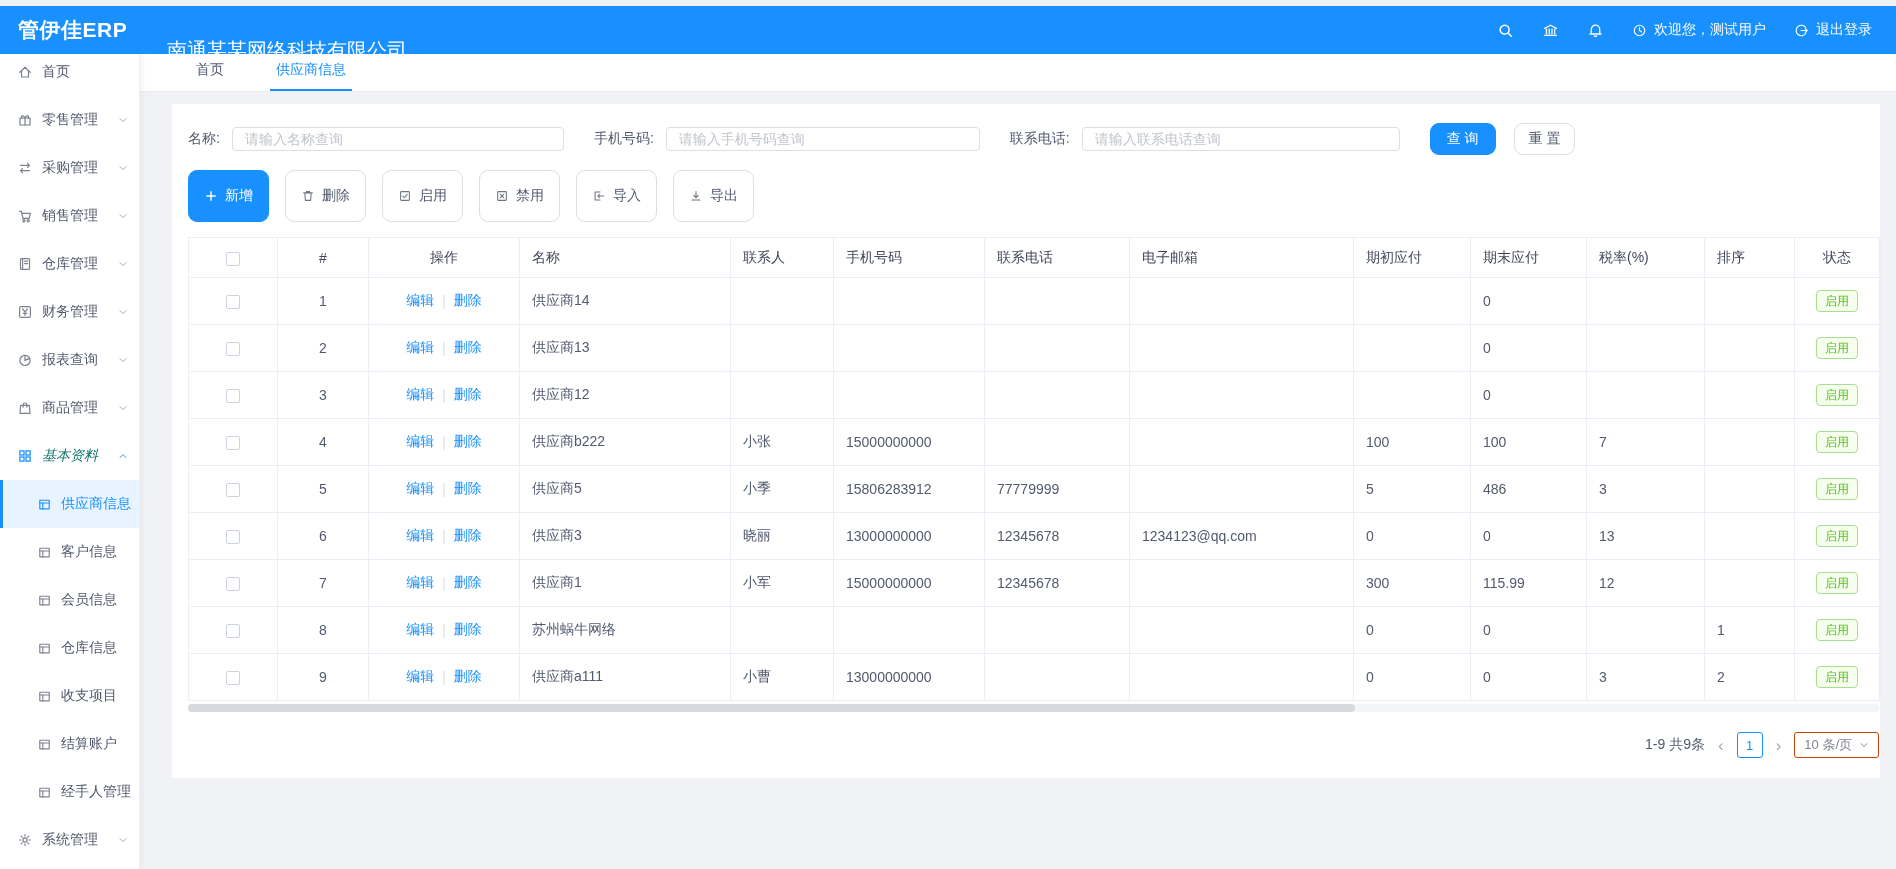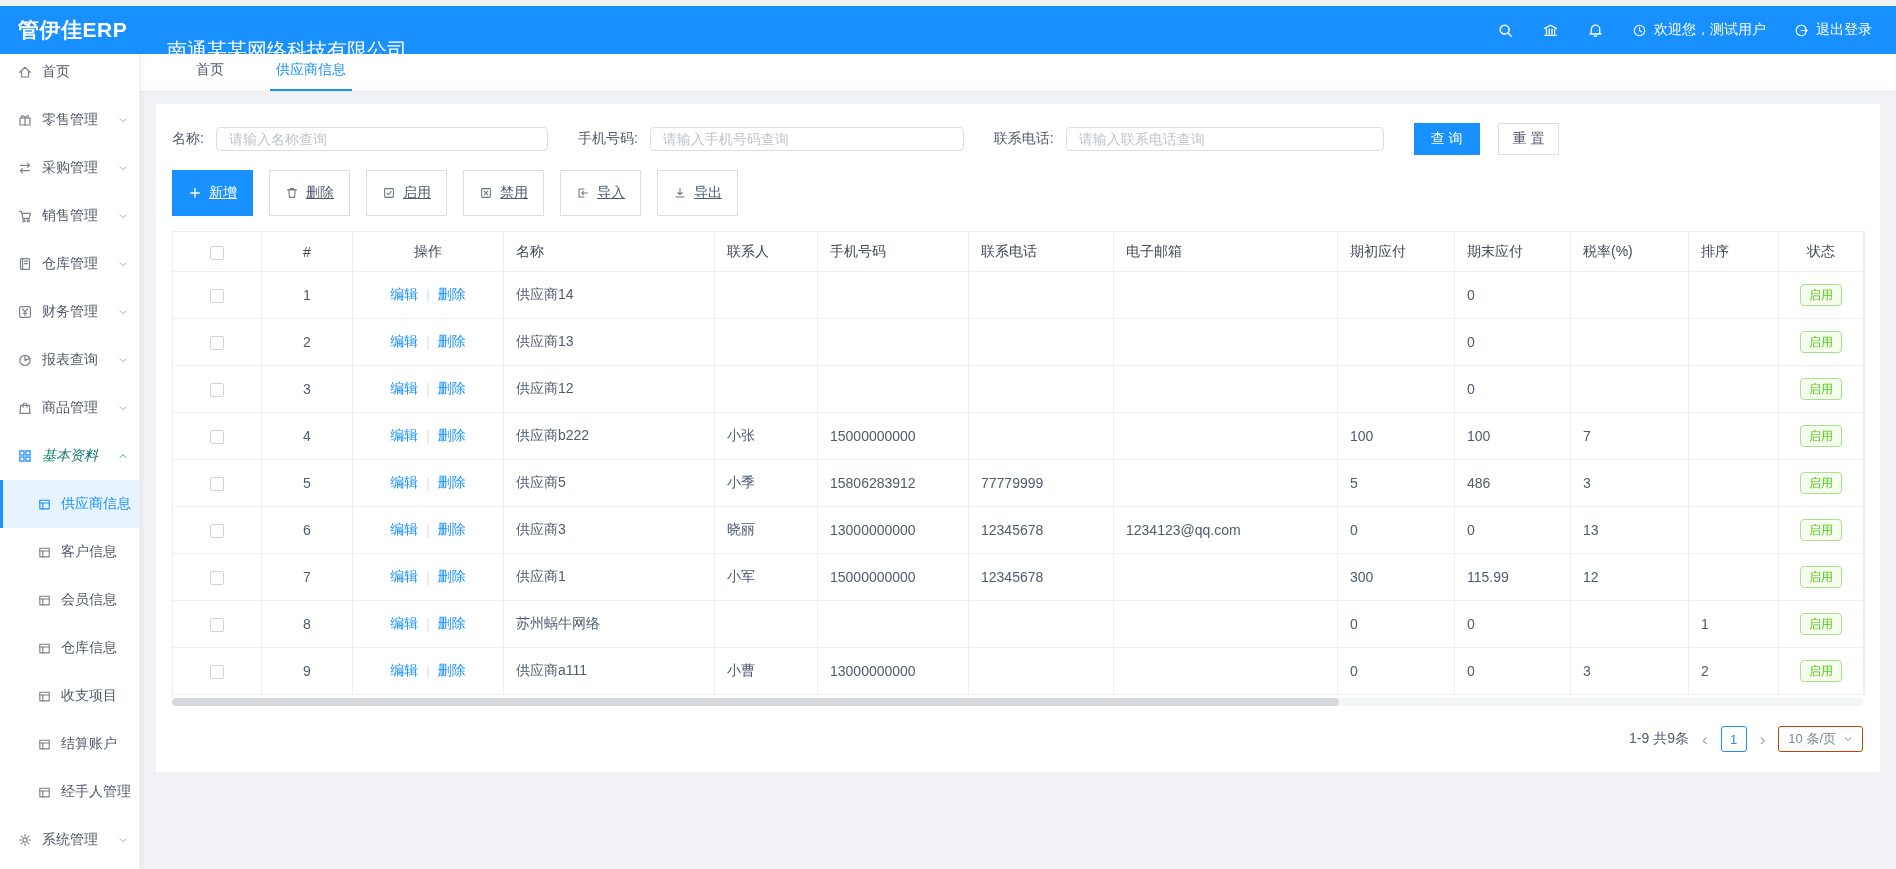--- a/index.html
+++ b/index.html
@@ -26,36 +26,36 @@
   .side-item.parent-active .sicon, .side-item.parent-active .chev { color:#1890ff; }
 
   
   .main { position:absolute; left:140px; top:48px; right:0; bottom:0; overflow:hidden; }
   .tabstrip { height:44px; background:#fff; border-bottom:1px solid #e8eaec; display:flex; align-items:stretch; padding-left:56px; gap:52px; }
   .tab { display:flex; align-items:center; font-size:14px; color:#515a6e; cursor:pointer; position:relative; }
   .tab.active { color:#1890ff; }
   .tab.active::after { content:""; position:absolute; left:-6px; right:-6px; bottom:0; height:2px; background:#1890ff; }
 
   .content { padding:12px 16px; }
-  .panel { background:#fff; padding:19px 16px 20px; }
+  .panel { background:#fff; padding:19px 16px 20px;margin-left:16px; }
 
   
   .search-row { display:flex; align-items:center; font-size:14px; color:#515a6e; }
   .search-row label { margin-right:12px; white-space:nowrap; }
   .search-row input { height:24px; border:1px solid #dcdee2; border-radius:4px; padding:0 12px; font-size:14px; color:#515a6e; outline:none; margin-right:30px; font-family:inherit; }
   input::placeholder { color:#c0c4cc; }
   #name-input { width:332px; } #phone-input { width:314px; } #tel-input { width:318px; }
 
-  .btn { height:32px; border:1px solid #dcdee2; background:#fff; border-radius:0; padding:0 15px; font-size:14px; color:#515a6e; cursor:pointer; display:inline-flex; align-items:center; gap:7px; font-family:inherit; white-space:nowrap; }
+  .btn { height:32px; border:1px solid #dcdee2; background:#fff; border-radius:9px; padding:0 15px; font-size:14px; color:#515a6e; cursor:pointer; display:inline-flex; align-items:center; gap:7px; font-family:inherit; white-space:nowrap; }
   .btn.primary { background:#1890ff; border-color:#1890ff; color:#fff; }
   #query-btn { margin-right:18px; padding:0 16px; }
   #reset-btn { padding:0 14px; }
 
   .toolbar { margin-top:15px; display:flex; gap:16px; }
-  .toolbar .btn { height:46px;text-decoration:underline; }
+  .toolbar .btn { height:52px; }
   .toolbar .bicon { display:flex; color:#6d757f; }
   .toolbar .btn.primary .bicon { color:#fff; }
 
   
   .table-wrap { margin-top:15px; display:flex; align-items:stretch; }
   table { border-collapse:collapse; table-layout:fixed; width:1691px; font-size:14px; }
   th,td { border:1px solid #ebeef5; padding:0 12px; height:47px; font-weight:normal; color:#515a6e; text-align:left; overflow:hidden; white-space:nowrap; }
   thead th { height:40px; background:#fff; color:#42485a; }
   .c-center { text-align:center; }
   .oplinks { display:flex; justify-content:center; align-items:center; gap:8px; }

